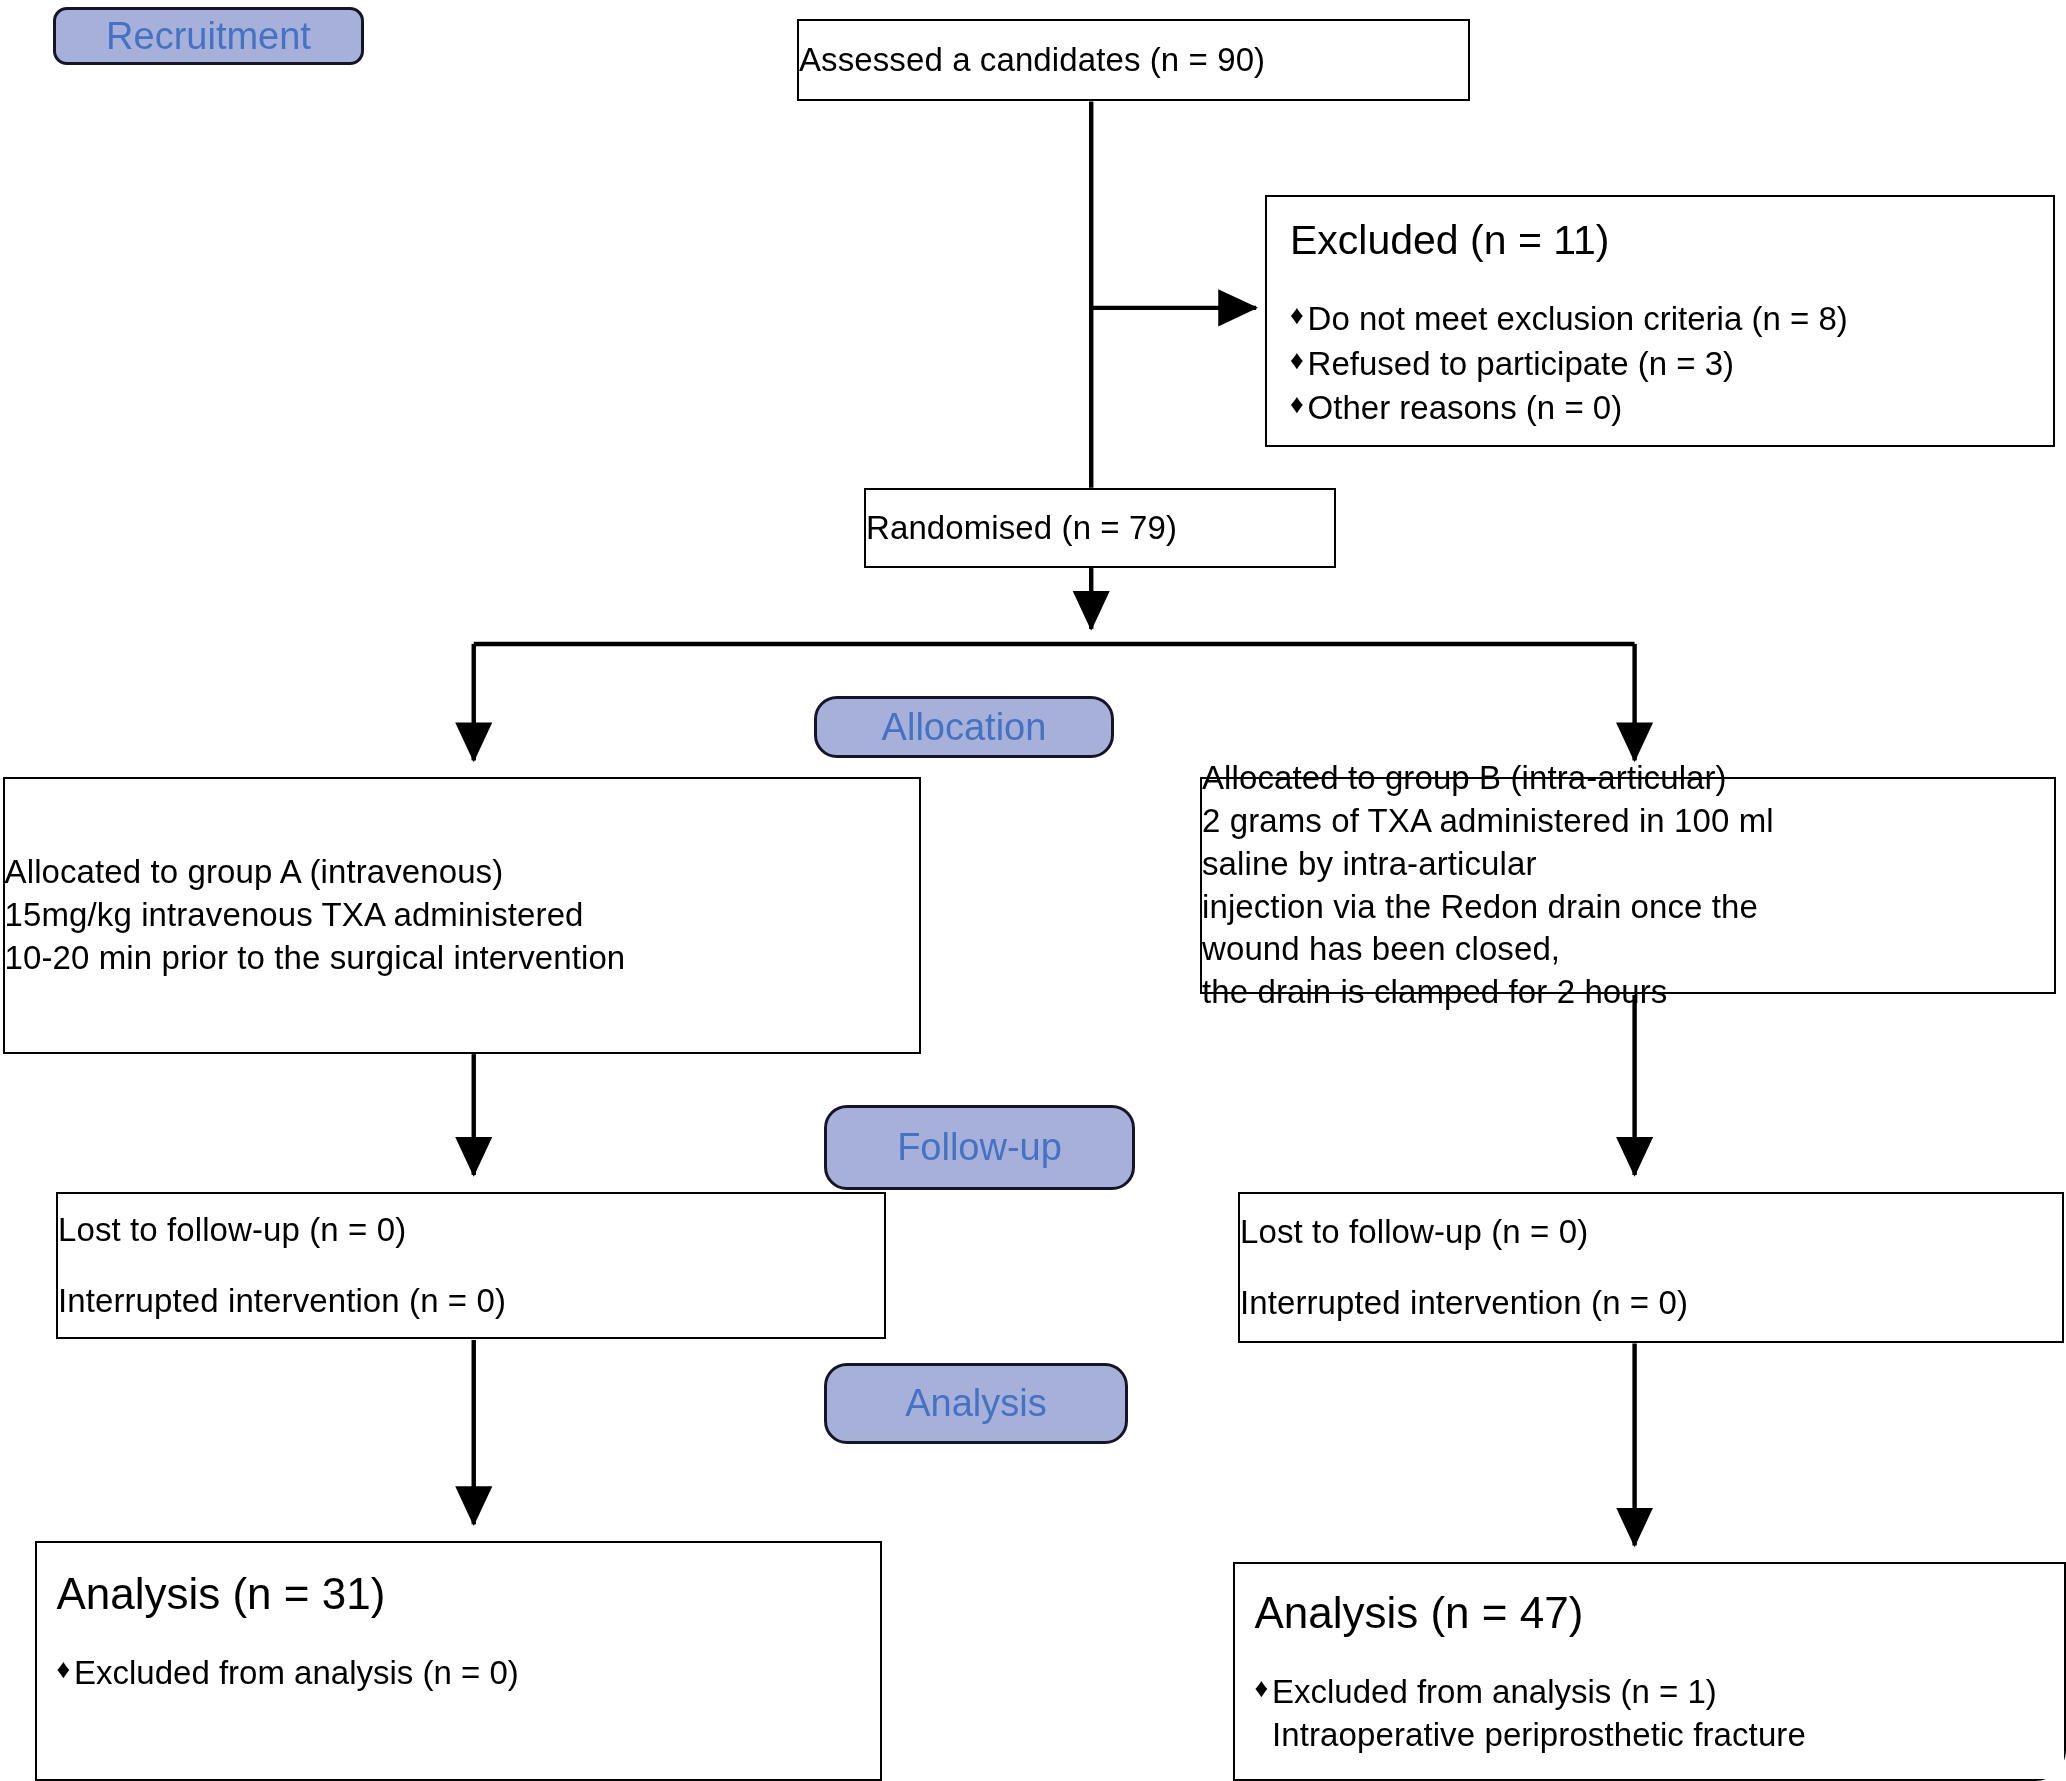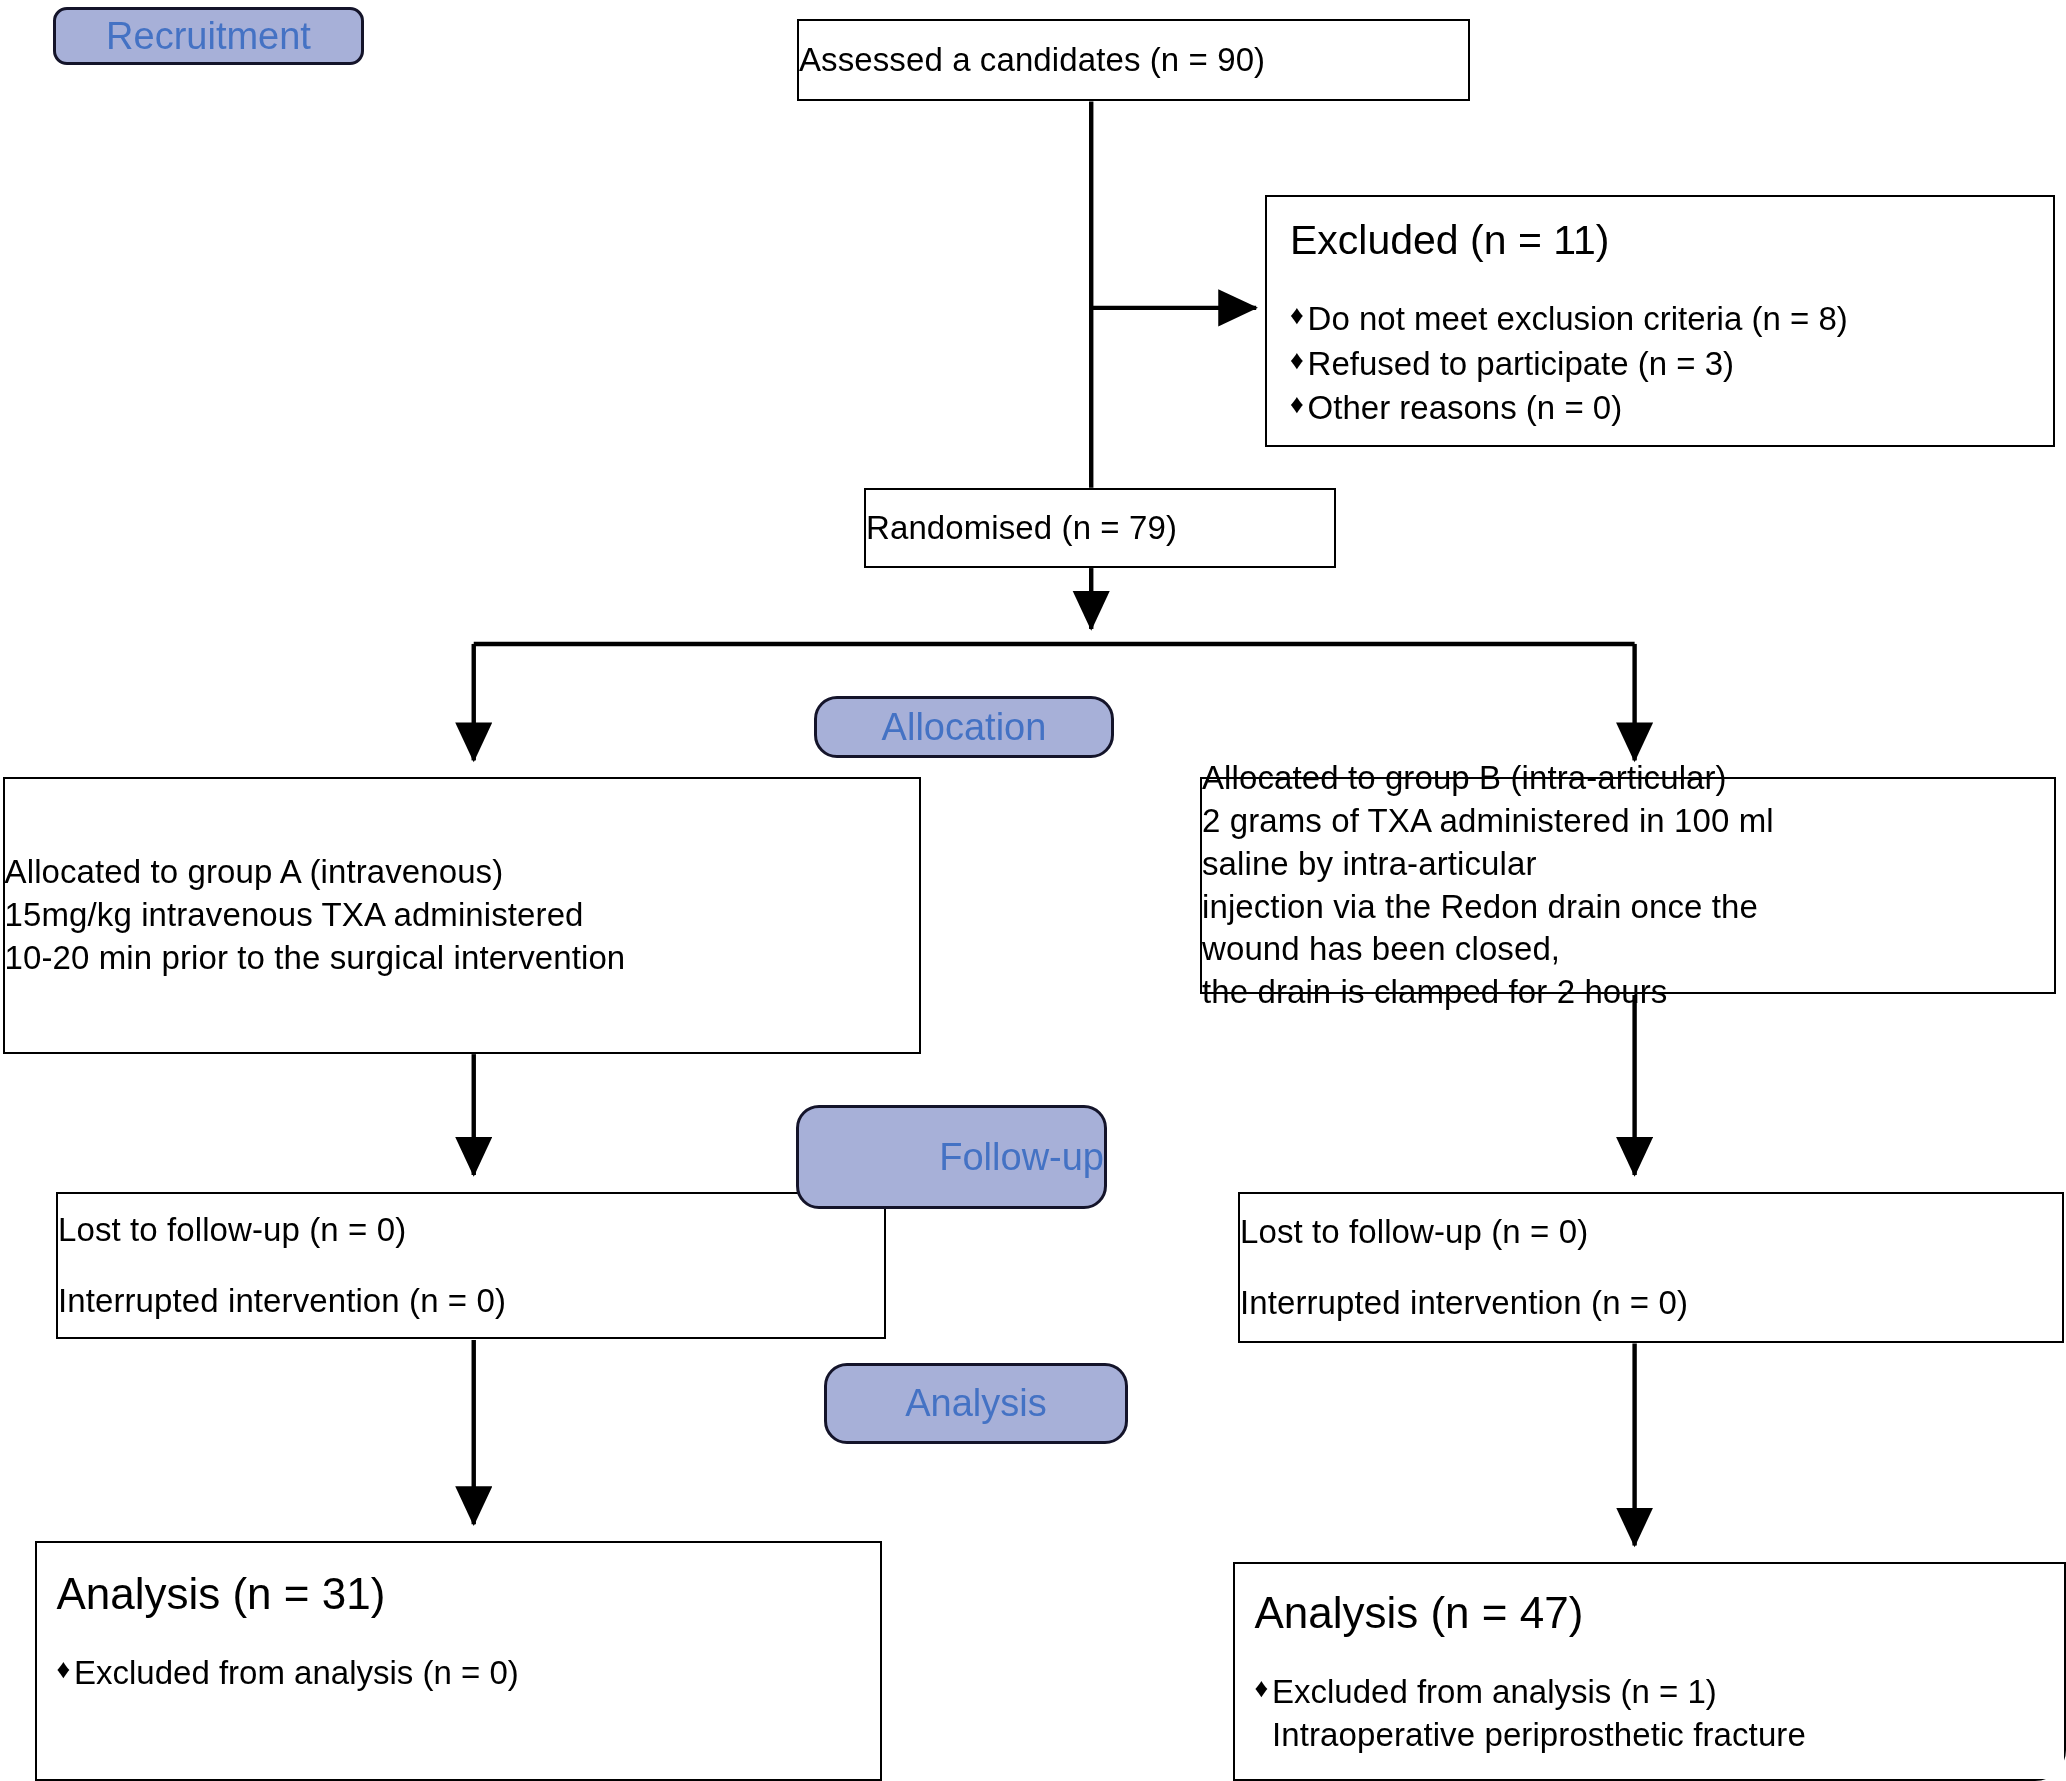--- a/index.html
+++ b/index.html
@@ -64,21 +64,21 @@
     align-items:center;
     justify-content:center;
     color:#4472c4;
     font-size:38px;
     z-index:6;
   }
 
   
   #badge-recruitment{left:53px;  top:7px;    width:311px;height:58px;  border-radius:14px;}
   #badge-allocation {left:814px; top:696px;  width:300px;height:62px;}
-  #badge-followup   {left:796px; top:1105px; width:311px;height:104px;justify-content:flex-end;}
+  #badge-followup   {left:824px; top:1105px; width:311px;height:85px;}
   #badge-analysis   {left:824px; top:1363px; width:304px;height:81px;}
 
   #box-assessed  {left:797px; top:19.4px;   width:673px; height:82px;}
   #box-excluded  {left:1265px;top:195px;  width:790px; height:252px; justify-content:flex-start; padding:19.4px 0 0 23px;}
   #box-randomised{left:864px; top:488px;  width:472px; height:80px;}
   #box-groupA    {left:2.6px;   top:777px;  width:918px;height:277px;}
   #box-groupB    {left:1200px;top:777px;  width:856px; height:217px;}
   #box-fuA       {left:56px;  top:1192px; width:830px; height:147px;}
   #box-fuB       {left:1238px;top:1192px; width:826px; height:151px;}
   #box-anA       {left:35px;  top:1541px; width:847px; height:240px; justify-content:flex-start; padding:25px 0 0 19.4px;}

